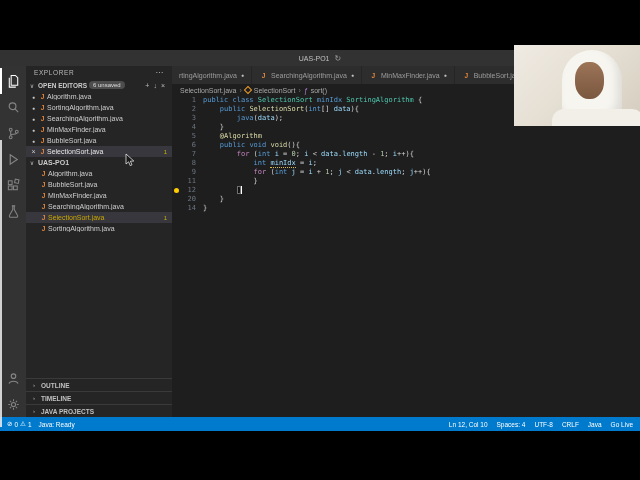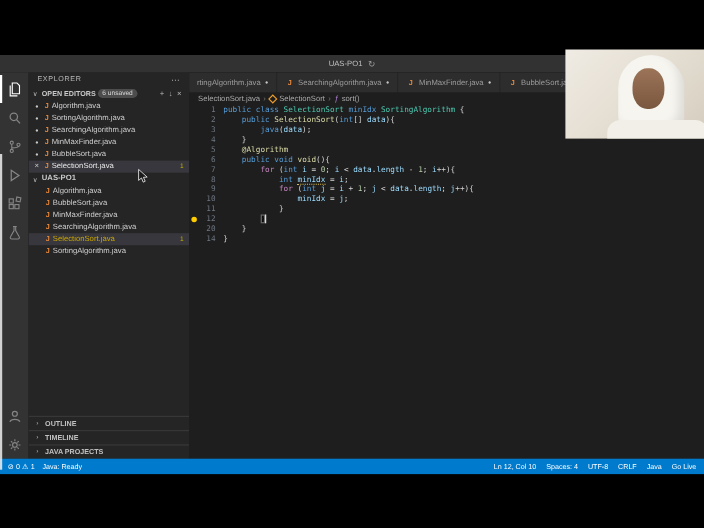--- a/index.html
+++ b/index.html
@@ -293,21 +293,20 @@
       <div class="code">
           <div class="code-line"><span class="gutter">1</span><span class="code-text"><span class="tk-k">public </span><span class="tk-k">class </span><span class="tk-t">SelectionSort</span><span class="tk-d"> </span><span class="tk-k">minIdx</span><span class="tk-d"> </span><span class="tk-t">SortingAlgorithm</span><span class="tk-d"> {</span></span></div>
           <div class="code-line"><span class="gutter">2</span><span class="code-text"><span class="tk-d">    </span><span class="tk-k">public </span><span class="tk-m">SelectionSort</span><span class="tk-d">(</span><span class="tk-k">int</span><span class="tk-d">[] </span><span class="tk-v">data</span><span class="tk-d">){</span></span></div>
           <div class="code-line"><span class="gutter">3</span><span class="code-text"><span class="tk-d">        </span><span class="tk-k">java</span><span class="tk-d">(</span><span class="tk-v">data</span><span class="tk-d">);</span></span></div>
           <div class="code-line"><span class="gutter">4</span><span class="code-text"><span class="tk-d">    }</span></span></div>
           <div class="code-line"><span class="gutter">5</span><span class="code-text"><span class="tk-d">    </span><span class="tk-a">@Algorithm</span></span></div>
           <div class="code-line"><span class="gutter">6</span><span class="code-text"><span class="tk-d">    </span><span class="tk-k">public </span><span class="tk-k">void </span><span class="tk-m">void</span><span class="tk-d">(){</span></span></div>
           <div class="code-line"><span class="gutter">7</span><span class="code-text"><span class="tk-d">        </span><span class="tk-c">for</span><span class="tk-d"> (</span><span class="tk-k">int</span><span class="tk-d"> </span><span class="tk-v">i</span><span class="tk-d"> = </span><span class="tk-n">0</span><span class="tk-d">; </span><span class="tk-v">i</span><span class="tk-d"> &lt; </span><span class="tk-v">data</span><span class="tk-d">.</span><span class="tk-v">length</span><span class="tk-d"> - </span><span class="tk-n">1</span><span class="tk-d">; </span><span class="tk-v">i</span><span class="tk-d">++){</span></span></div>
           <div class="code-line"><span class="gutter">8</span><span class="code-text"><span class="tk-d">            </span><span class="tk-k">int</span><span class="tk-d"> </span><span class="tk-w">minIdx</span><span class="tk-d"> = </span><span class="tk-v">i</span><span class="tk-d">;</span></span></div>
           <div class="code-line"><span class="gutter">9</span><span class="code-text"><span class="tk-d">            </span><span class="tk-c">for</span><span class="tk-d"> (</span><span class="tk-k">int</span><span class="tk-d"> </span><span class="tk-v">j</span><span class="tk-d"> = </span><span class="tk-v">i</span><span class="tk-d"> + </span><span class="tk-n">1</span><span class="tk-d">; </span><span class="tk-v">j</span><span class="tk-d"> &lt; </span><span class="tk-v">data</span><span class="tk-d">.</span><span class="tk-v">length</span><span class="tk-d">; </span><span class="tk-v">j</span><span class="tk-d">++){</span></span></div>
-          <div class="code-line"><span class="gutter">10</span><span class="code-text"><span class="tk-d">                </span><span class="tk-v">minIdx</span><span class="tk-d"> = </span><span class="tk-v">j</span><span class="tk-d">;</span></span></div>
           <div class="code-line"><span class="gutter">11</span><span class="code-text"><span class="tk-d">            }</span></span></div>
           <div class="code-line"><span class="gutter"><span class="lightbulb"></span>12</span><span class="code-text"><span class="tk-d">        </span><span class="tk-bh">}</span><span class="cursor"></span></span></div>
           <div class="code-line"><span class="gutter">20</span><span class="code-text"><span class="tk-d">    }</span></span></div>
           <div class="code-line"><span class="gutter">14</span><span class="code-text"><span class="tk-d">}</span></span></div>
         </div>
     </div>
 
   </div>
 
   <div class="statusbar">

